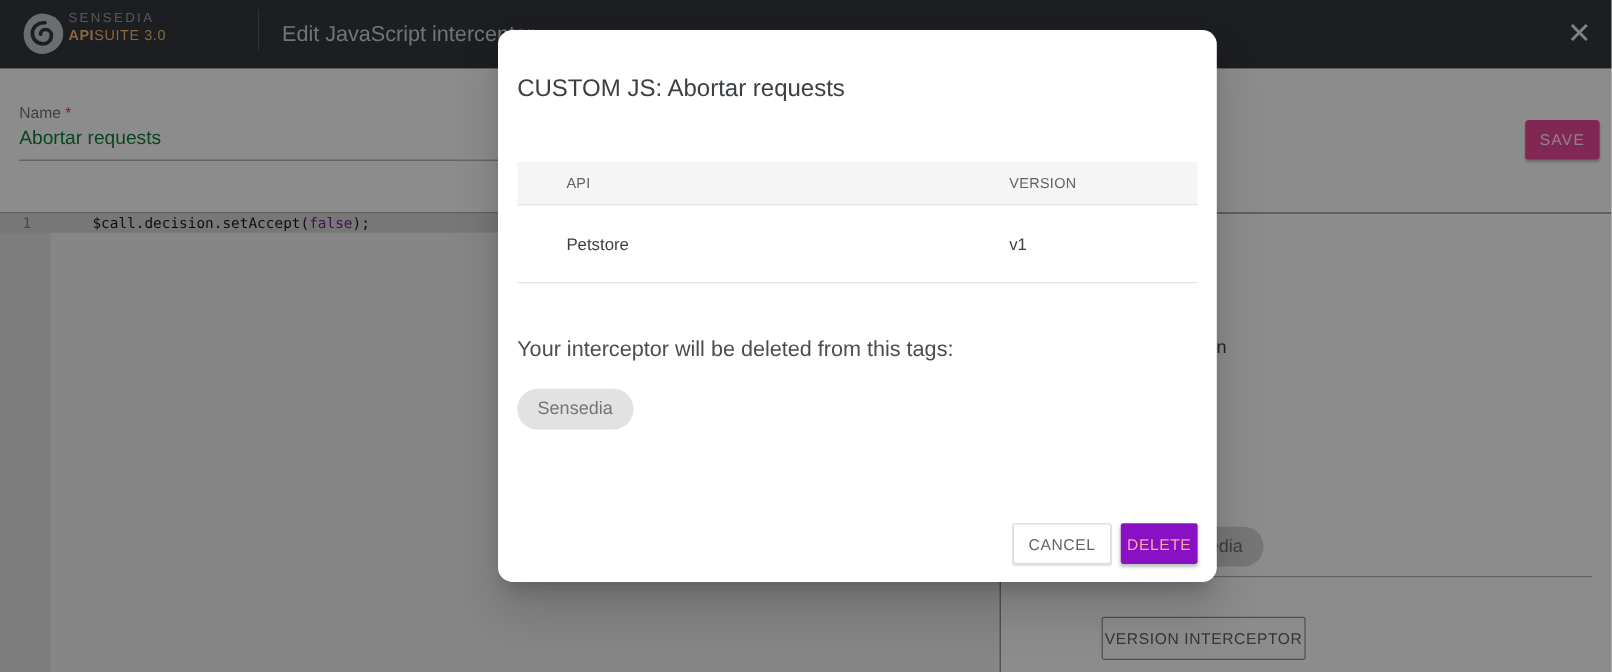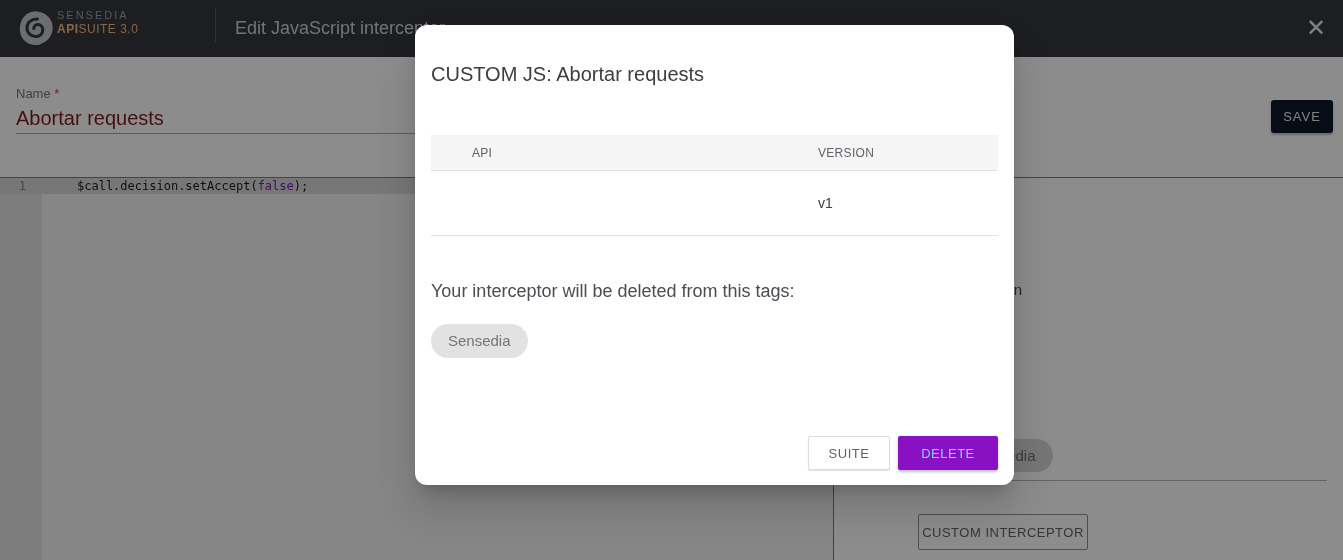--- a/index.html
+++ b/index.html
@@ -15,23 +15,23 @@
   .brand-bottom .bold { font-weight:700; }
   .header-divider { position:absolute; left:215px; top:8px; width:1px; height:34px; background:#565a60; }
   .header-title { position:absolute; left:235px; top:0; height:57px; line-height:57px; font-size:18px; color:#cfd2d5; }
   .close-btn { position:absolute; right:10px; top:11px; width:34px; height:34px; border:none; background:transparent;
                color:#e8eaed; font-size:24px; line-height:34px; text-align:center; cursor:pointer; font-family:"DejaVu Sans", sans-serif; }
 
   
   .page { position:absolute; left:0; top:57px; width:1302px; height:503px; background:#fff; }
   .name-label { position:absolute; left:16px; top:29px; font-size:13px; color:#757575; }
   .req { color:#e53935; }
-  .name-value { position:absolute; left:16px; top:50px; font-size:20px; color:#7f1d1d; }
+  .name-value { position:absolute; left:16px; top:50px; font-size:16px; color:#15803d; }
   .name-underline { position:absolute; left:16px; top:76px; width:801px; height:1px; background:#a6a6a6; }
-  .save-btn { position:absolute; left:1271px; top:43px; width:62px; height:33px; background:#0f172a; color:rgba(255,255,255,0.92);
+  .save-btn { position:absolute; left:1271px; top:43px; width:62px; height:33px; background:#ec4899; color:rgba(255,255,255,0.92);
               border:none; border-radius:3px; font-size:13px; letter-spacing:1px; cursor:pointer;
               box-shadow:0 2px 2px rgba(0,0,0,0.24); font-family:"Liberation Sans", sans-serif; }
   .content-divider { position:absolute; left:0; top:120px; width:1343px; height:1px; background:#7d7d7d; }
 
   
   .editor { position:absolute; left:0; top:121px; width:833px; height:382px; background:#f4f4f4; }
   .editor-gutter { position:absolute; left:0; top:0; width:42px; height:382px; background:#e4e4e4; }
   .editor-active-line { position:absolute; left:0; top:0; width:833px; height:16px; background:#d9d9d9; }
   .line-number { position:absolute; left:0; top:0; width:42px; height:16px; line-height:16px; text-align:right; padding-right:16px;
                  font-family:"DejaVu Sans Mono", monospace; font-size:12px; color:#828282; }
@@ -57,30 +57,30 @@
   .overlay { position:absolute; left:0; top:0; width:1343px; height:560px; background:rgba(0,0,0,0.45); z-index:10; }
   .modal { position:absolute; left:375px; top:25px; width:599px; height:460px; background:#fff; z-index:20;
            border-radius:12px; box-shadow:0 11px 15px -7px rgba(0,0,0,.2), 0 24px 38px 3px rgba(0,0,0,.14);margin-left:40px; }
   .modal-title { position:absolute; left:16px; top:38px; font-size:20px; font-weight:500; color:#3c4043; }
   .modal-subtitle { position:absolute; left:16px; top:77px; font-size:14px; color:#4a4d51; }
   .m-table-head { position:absolute; left:16px; top:110px; width:567px; height:36px; background:#f5f5f6; border-bottom:1px solid #e3e3e3; }
   .m-th { position:absolute; top:0; height:36px; line-height:36px; font-size:12px; font-weight:500; color:#5f6368; letter-spacing:0.3px; }
   .m-row { position:absolute; left:16px; top:146px; width:567px; height:65px; border-bottom:1px solid #e3e3e3; }
   .m-td { position:absolute; top:0; height:65px; line-height:65px; font-size:14px; color:#3c4043; }
   .col-1 { left:41px; }
-  .col-2 { left:387px; }
+  .col-2 { left:410px; }
   .tags-text { position:absolute; left:16px; top:256px; font-size:18px; color:#4a4d51; }
   .modal-chip { position:absolute; left:16px; top:299px; height:34px; line-height:34px; padding:0 17px;
                 border-radius:17px; background:#e2e2e2; font-size:15px; color:#757575; }
   .modal-footer { position:absolute; right:16px; top:411px; display:flex; gap:8px; }
   .cancel-btn { width:82px; height:34px; background:#fff; border:1px solid #dadce0; border-radius:2px;
                 font-size:13px; letter-spacing:0.5px; color:#5f6368; cursor:pointer;
                 box-shadow:0 1px 1px rgba(0,0,0,0.12); font-family:"Liberation Sans", sans-serif; }
-  .delete-btn { width:100px; height:34px; background:#8a10c3; border:none; border-radius:2px;
-                font-size:13px; letter-spacing:0.5px; color:#7dd3fc; cursor:pointer;
+  .delete-btn { width:64px; height:34px; background:#8a10c3; border:none; border-radius:2px;
+                font-size:13px; letter-spacing:0.5px; color:#fca5a5; cursor:pointer;
                 box-shadow:0 2px 3px rgba(0,0,0,0.25); font-family:"Liberation Sans", sans-serif; }
 </style>
 </head>
 <body>
 
 <header class="header">
   <span class="logo">
     <svg viewBox="0 0 40 40" width="38" height="38">
       <path d="M21 2.5c9.5 1 15.5 7 16.5 15.5 1 9.5-5.5 17.5-14.5 19.5C13 39.5 4 33 3 22.5 2 11 10.5 1.5 21 2.5z" fill="#c4c6c9"></path>
       <path d="M21.5 10.5c-6.5-.3-11 4-11 9.3 0 5.3 4.3 9.2 9.3 9.2 4.3 0 7.4-3.2 7.4-7.2 0-3.2-2.3-5.4-5.3-5.4-2.4 0-4.2 1.9-4.2 4.1" stroke="#34373d" stroke-width="3.2" fill="none" stroke-linecap="round"></path>
@@ -109,36 +109,37 @@
     <div class="code-line"><span>$call.decision.setAccept(</span><span class="kw">false</span><span>);</span></div>
   </div>
   <div class="editor-right-border"></div>
 
   <div class="privacy-label"><span>Privacy</span> <span class="req">*</span></div>
   <div class="option-label opt-0">Organization</div>
   <div class="option-label opt-1">Teams</div>
   <div class="option-label opt-2">Only me</div>
   <div class="panel-chip">Sensedia</div>
   <div class="panel-divider"></div>
-  <button class="delete-interceptor-btn">CUSTOM INTERCEPTOR</button>
+  <button class="delete-interceptor-btn">VERSION INTERCEPTOR</button>
 </main>
 
 <div class="overlay"></div>
 
 <div class="modal">
   <h2 class="modal-title">CUSTOM JS: Abortar requests</h2>
 
   <div class="m-table-head">
     <span class="m-th col-1">API</span>
     <span class="m-th col-2">VERSION</span>
   </div>
   <div class="m-row">
+    <span class="m-td col-1">Petstore</span>
     <span class="m-td col-2">v1</span>
   </div>
 
   <p class="tags-text">Your interceptor will be deleted from this tags:</p>
   <div class="modal-chip">Sensedia</div>
 
   <div class="modal-footer">
-    <button class="cancel-btn">SUITE</button>
+    <button class="cancel-btn">CANCEL</button>
     <button class="delete-btn">DELETE</button>
   </div>
 </div>
 
 </body></html>

